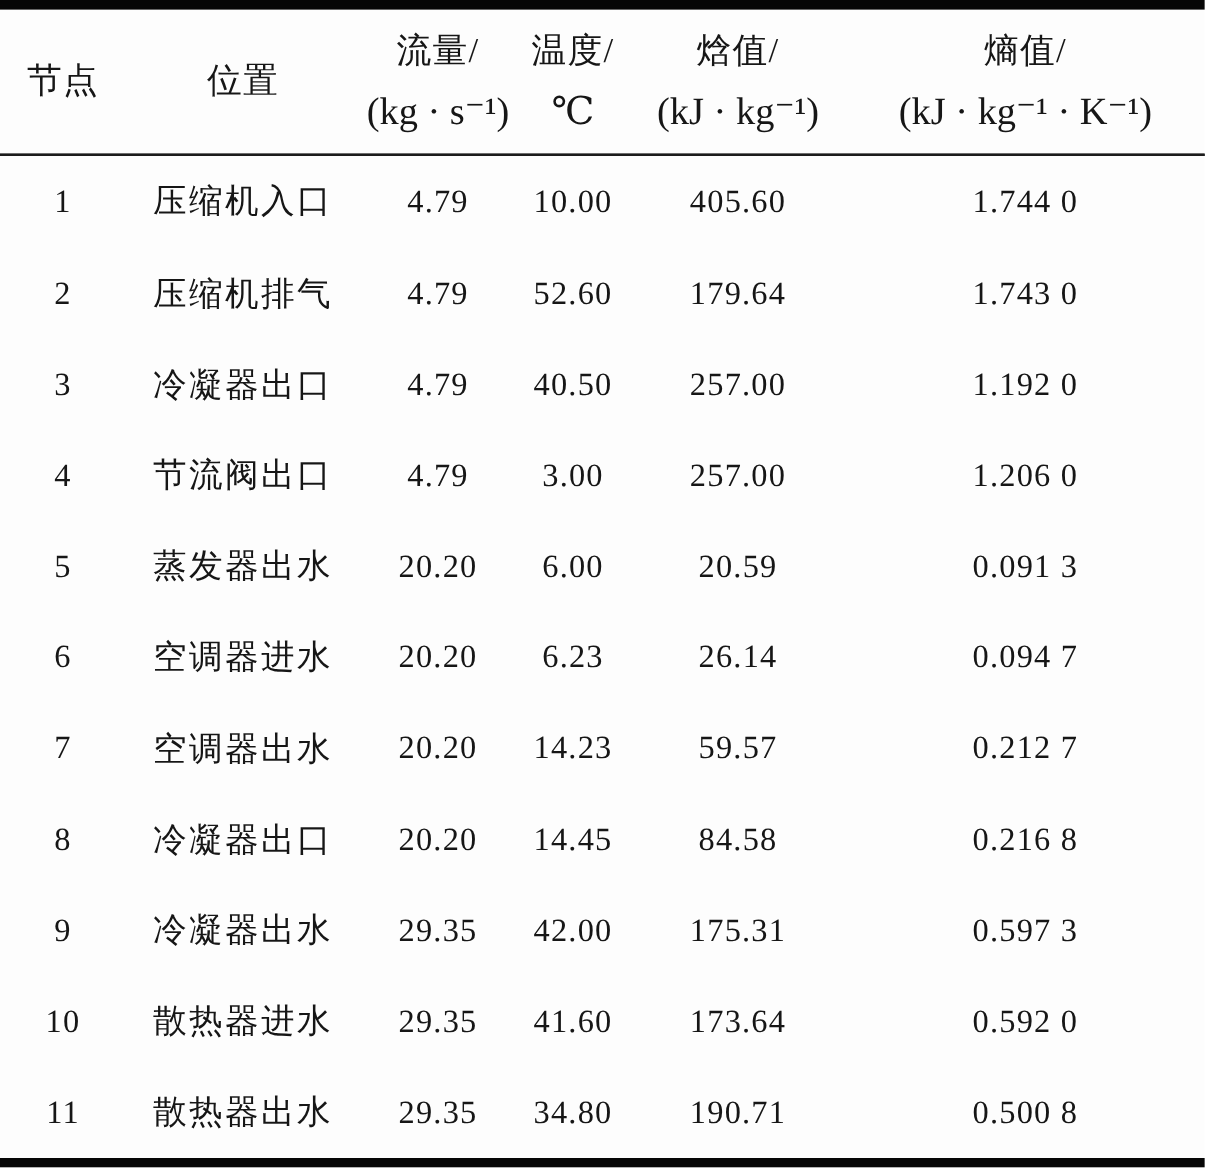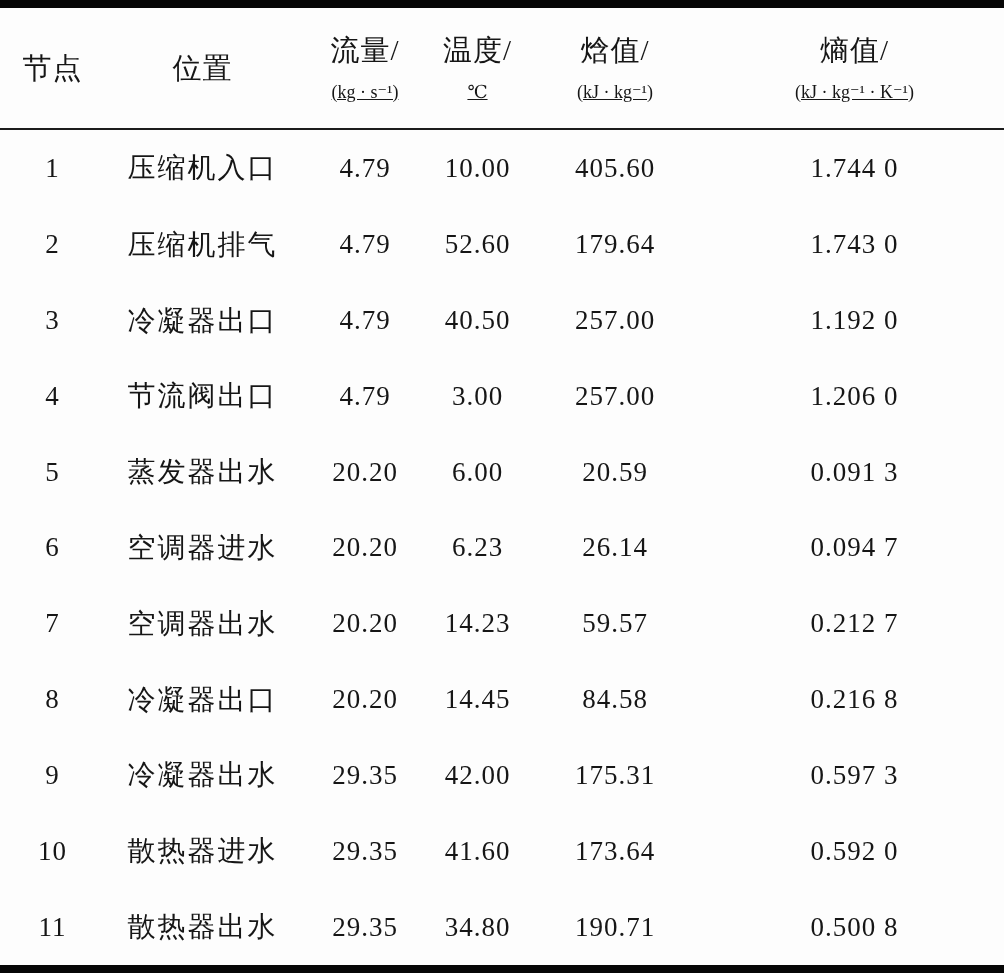--- a/index.html
+++ b/index.html
@@ -44,23 +44,22 @@
     font-size: 29px;
     padding: 0;
     letter-spacing: 1px;
   }
   thead .h-line {
     line-height: 1.0;
     padding: 9px 0;
     white-space: nowrap;
   }
   thead .h-unit {
-    font-size: 18px;
+    font-size: 32px;
     letter-spacing: 0;
-    text-decoration: underline;
   }
   tbody td {
     text-align: center;
     vertical-align: middle;
     font-size: 28px;
     padding: 0;
     white-space: nowrap;
   }
   td.num { font-size: 27px; letter-spacing: 1px; }
   td.pos { letter-spacing: 2px; }

